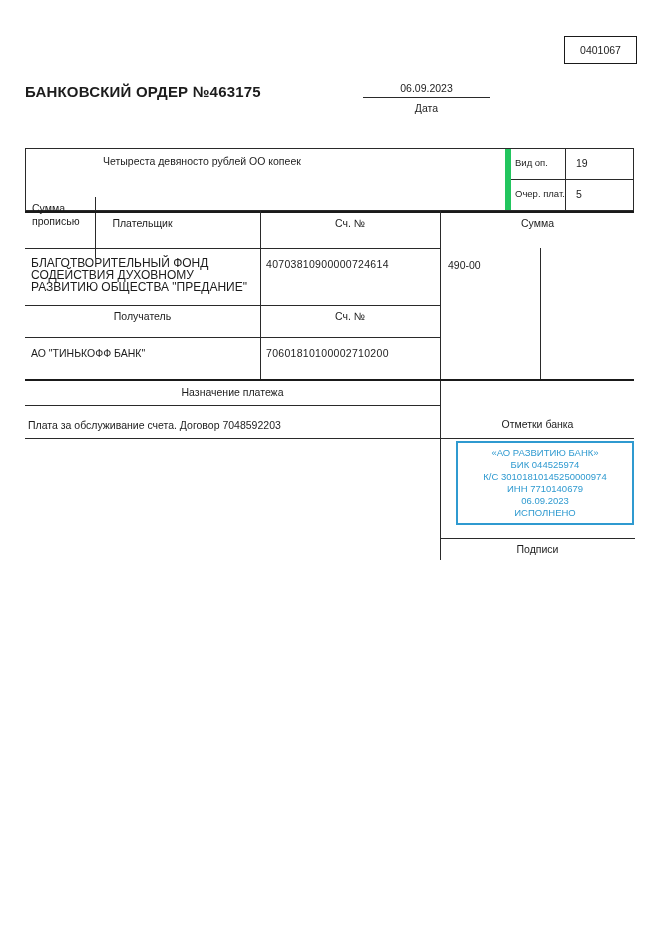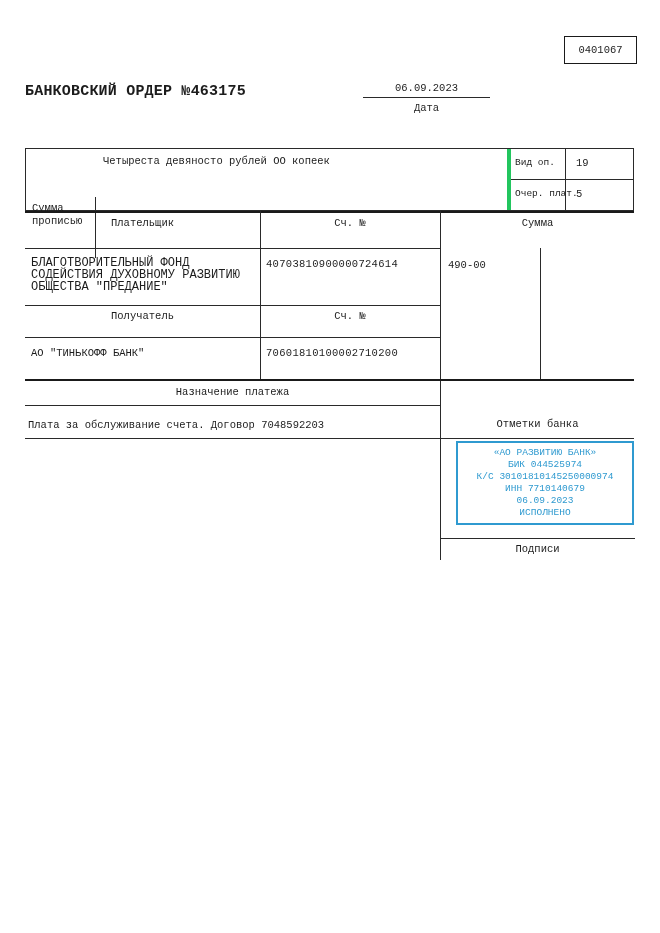--- a/index.html
+++ b/index.html
@@ -1,21 +1,21 @@
 <!DOCTYPE html>
 <html><head>
 <meta charset="utf-8">
 <style>
   html, body { margin: 0; padding: 0; background: #ffffff; }
   .page {
     position: relative;
     width: 660px;
     height: 864px;
     background: #ffffff;
-    font-family: Liberation Mono, monospace;
+    font-family: Liberation Sans, sans-serif;
     color: #1c1c1c;
     font-size: 10.5px;
     overflow: hidden;
     border-radius: 29px;
   }
   .abs { position: absolute; }
   .center { text-align: center; }
   .hl { position: absolute; background: #2a2a2a; height: 1px; }
   .hl.thick { height: 2px; background: #1a1a1a; }
   .vl { position: absolute; background: #2a2a2a; width: 1px; }
@@ -35,21 +35,21 @@
     position: absolute; left: 25px; top: 148px; width: 609px; height: 63px;
     border: 1px solid #2a2a2a; box-sizing: border-box;
   }
   .aw-label {
     position: absolute; left: 0; top: 0; width: 70px; height: 100%;
     border-right: 1px solid #2a2a2a; box-sizing: border-box;
     padding: 5px 6px; line-height: 13px; margin-top: 48px;
   }
   .aw-value {
     position: absolute; left: 70px; top: 0; width: 415px; height: 100%;
-    border-right: 4px solid #22c55e; box-sizing: border-box;
+    border-right: 6px solid #22c55e; box-sizing: border-box;
     padding: 6px 7px;
   }
   .op-block { position: absolute; left: 485px; top: 0; width: 122px; height: 100%; }
   .op-row { position: absolute; left: 0; width: 100%; height: 50%; box-sizing: border-box; }
   .op-row.r1 { top: 0; border-bottom: 1px solid #2a2a2a; }
   .op-row.r2 { top: 50%; }
   .op-label {
     position: absolute; left: 0; top: 0; width: 55px; height: 100%;
     border-right: 1px solid #2a2a2a; box-sizing: border-box;
     padding: 8px 3px 5px 4px; font-size: 9.5px; white-space: nowrap; overflow: visible;

